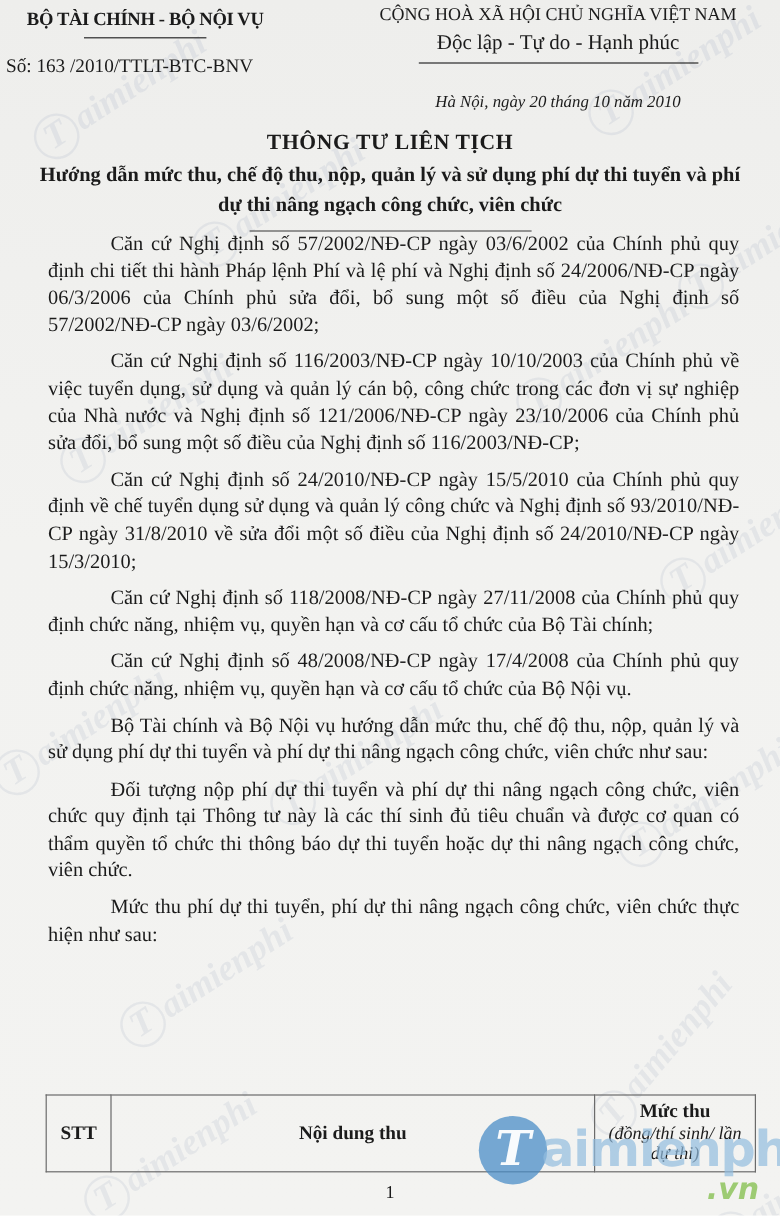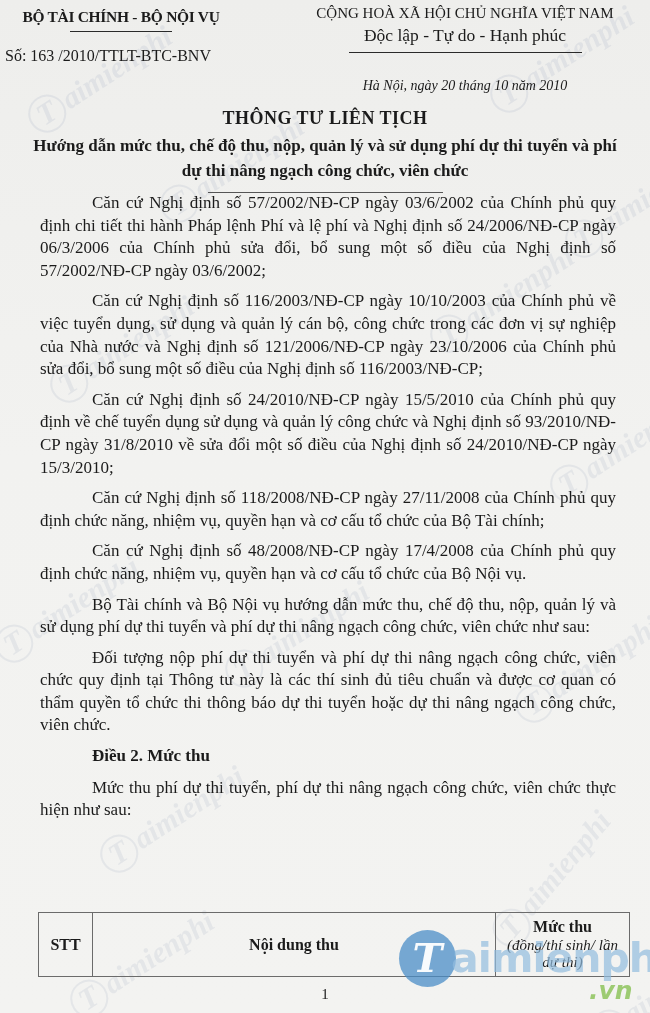--- a/index.html
+++ b/index.html
@@ -130,21 +130,20 @@
   <main class="content">
     <p class="para">Căn cứ Nghị định số 57/2002/NĐ-CP ngày 03/6/2002 của Chính phủ quy định chi tiết thi hành Pháp lệnh Phí và lệ phí và Nghị định số 24/2006/NĐ-CP ngày 06/3/2006 của Chính phủ sửa đổi, bổ sung một số điều của Nghị định số 57/2002/NĐ-CP ngày 03/6/2002;</p>
     <p class="para">Căn cứ Nghị định số 116/2003/NĐ-CP ngày 10/10/2003 của Chính phủ về việc tuyển dụng, sử dụng và quản lý cán bộ, công chức trong các đơn vị sự nghiệp của Nhà nước và Nghị định số 121/2006/NĐ-CP ngày 23/10/2006 của Chính phủ sửa đổi, bổ sung một số điều của Nghị định số 116/2003/NĐ-CP;</p>
     <p class="para">Căn cứ Nghị định số 24/2010/NĐ-CP ngày 15/5/2010 của Chính phủ quy định về chế tuyển dụng sử dụng và quản lý công chức và Nghị định số 93/2010/NĐ-CP ngày 31/8/2010 về sửa đổi một số điều của Nghị định số 24/2010/NĐ-CP ngày 15/3/2010;</p>
     <p class="para">Căn cứ Nghị định số 118/2008/NĐ-CP ngày 27/11/2008 của Chính phủ quy định chức năng, nhiệm vụ, quyền hạn và cơ cấu tổ chức của Bộ Tài chính;</p>
     <p class="para">Căn cứ Nghị định số 48/2008/NĐ-CP ngày 17/4/2008 của Chính phủ quy định chức năng, nhiệm vụ, quyền hạn và cơ cấu tổ chức của Bộ Nội vụ.</p>
     <p class="para">Bộ Tài chính và Bộ Nội vụ hướng dẫn mức thu, chế độ thu, nộp, quản lý và sử dụng phí dự thi tuyển và phí dự thi nâng ngạch công chức, viên chức như sau:</p>
 
     <p class="para">Đối tượng nộp phí dự thi tuyển và phí dự thi nâng ngạch công chức, viên chức quy định tại Thông tư này là các thí sinh đủ tiêu chuẩn và được cơ quan có thẩm quyền tổ chức thi thông báo dự thi tuyển hoặc dự thi nâng ngạch công chức, viên chức.</p>
 
-    <h3 class="article-heading">Điều 2. Mức thu</h3>
     <p class="para">Mức thu phí dự thi tuyển, phí dự thi nâng ngạch công chức, viên chức thực hiện như sau:</p>
   </main>
 
   <table class="fee-table">
     <tbody>
       <tr>
         <th class="col-stt">STT</th>
         <th class="col-noidung">Nội dung thu</th>
         <th class="col-mucthu">
           <div>Mức thu</div>

